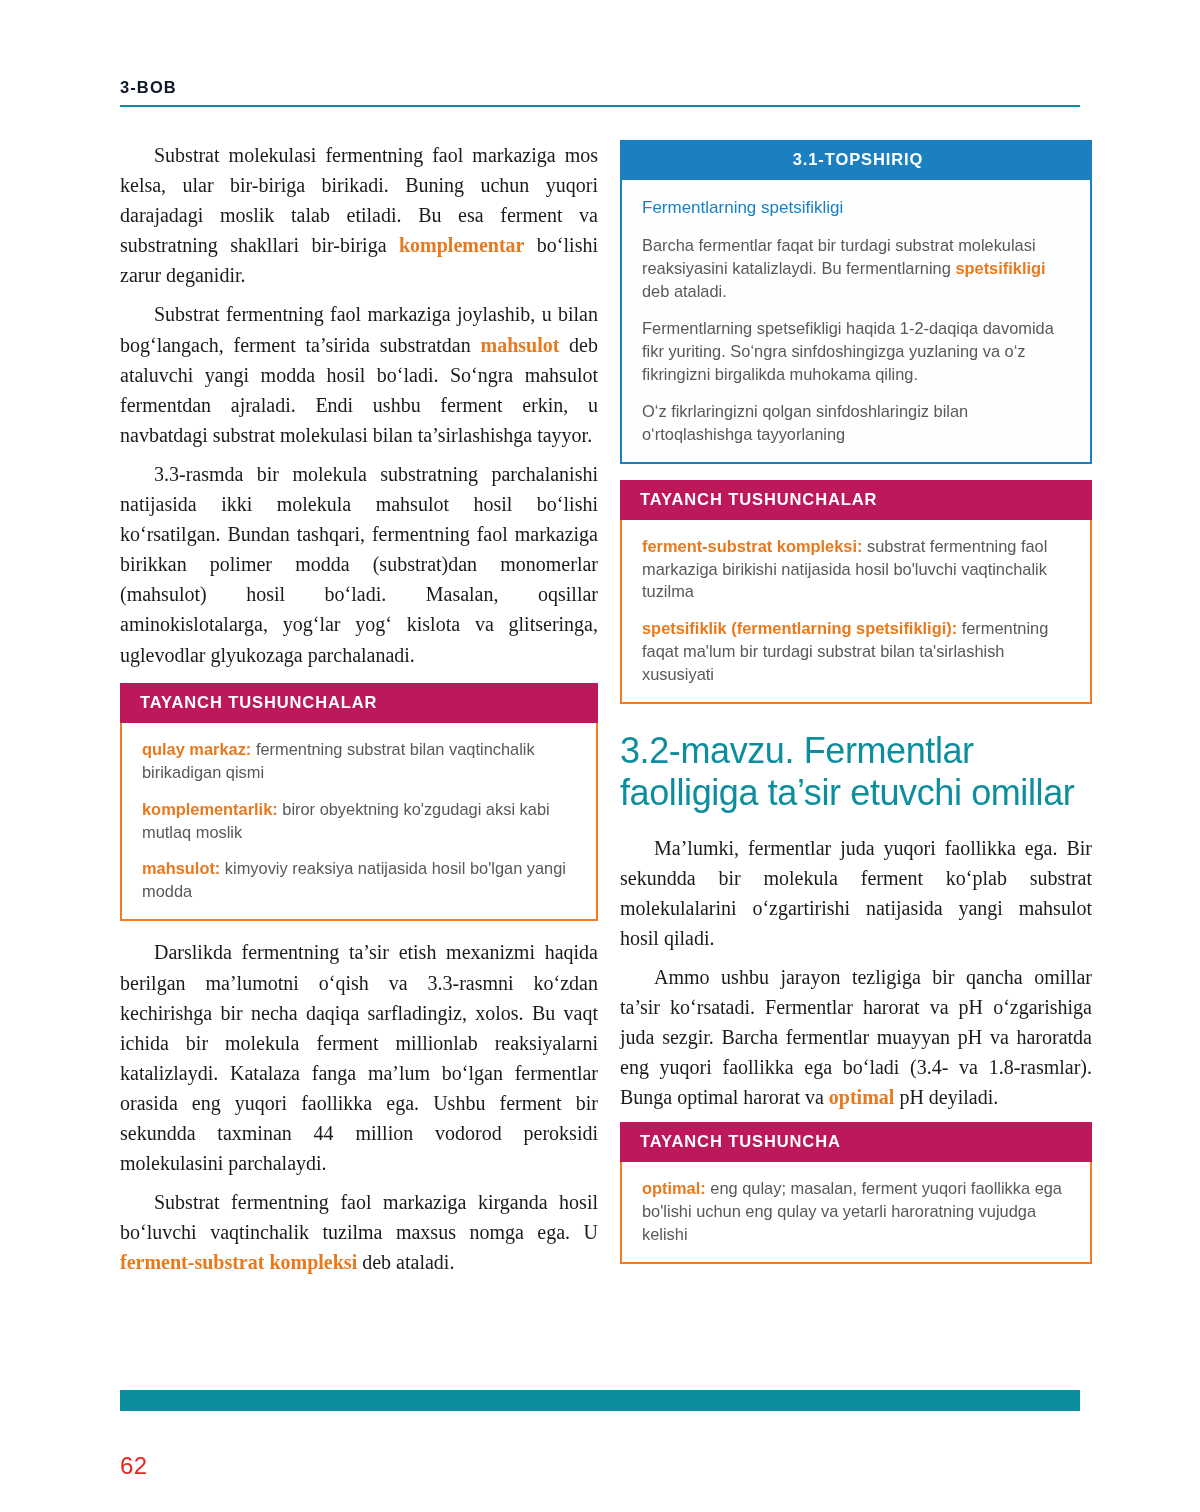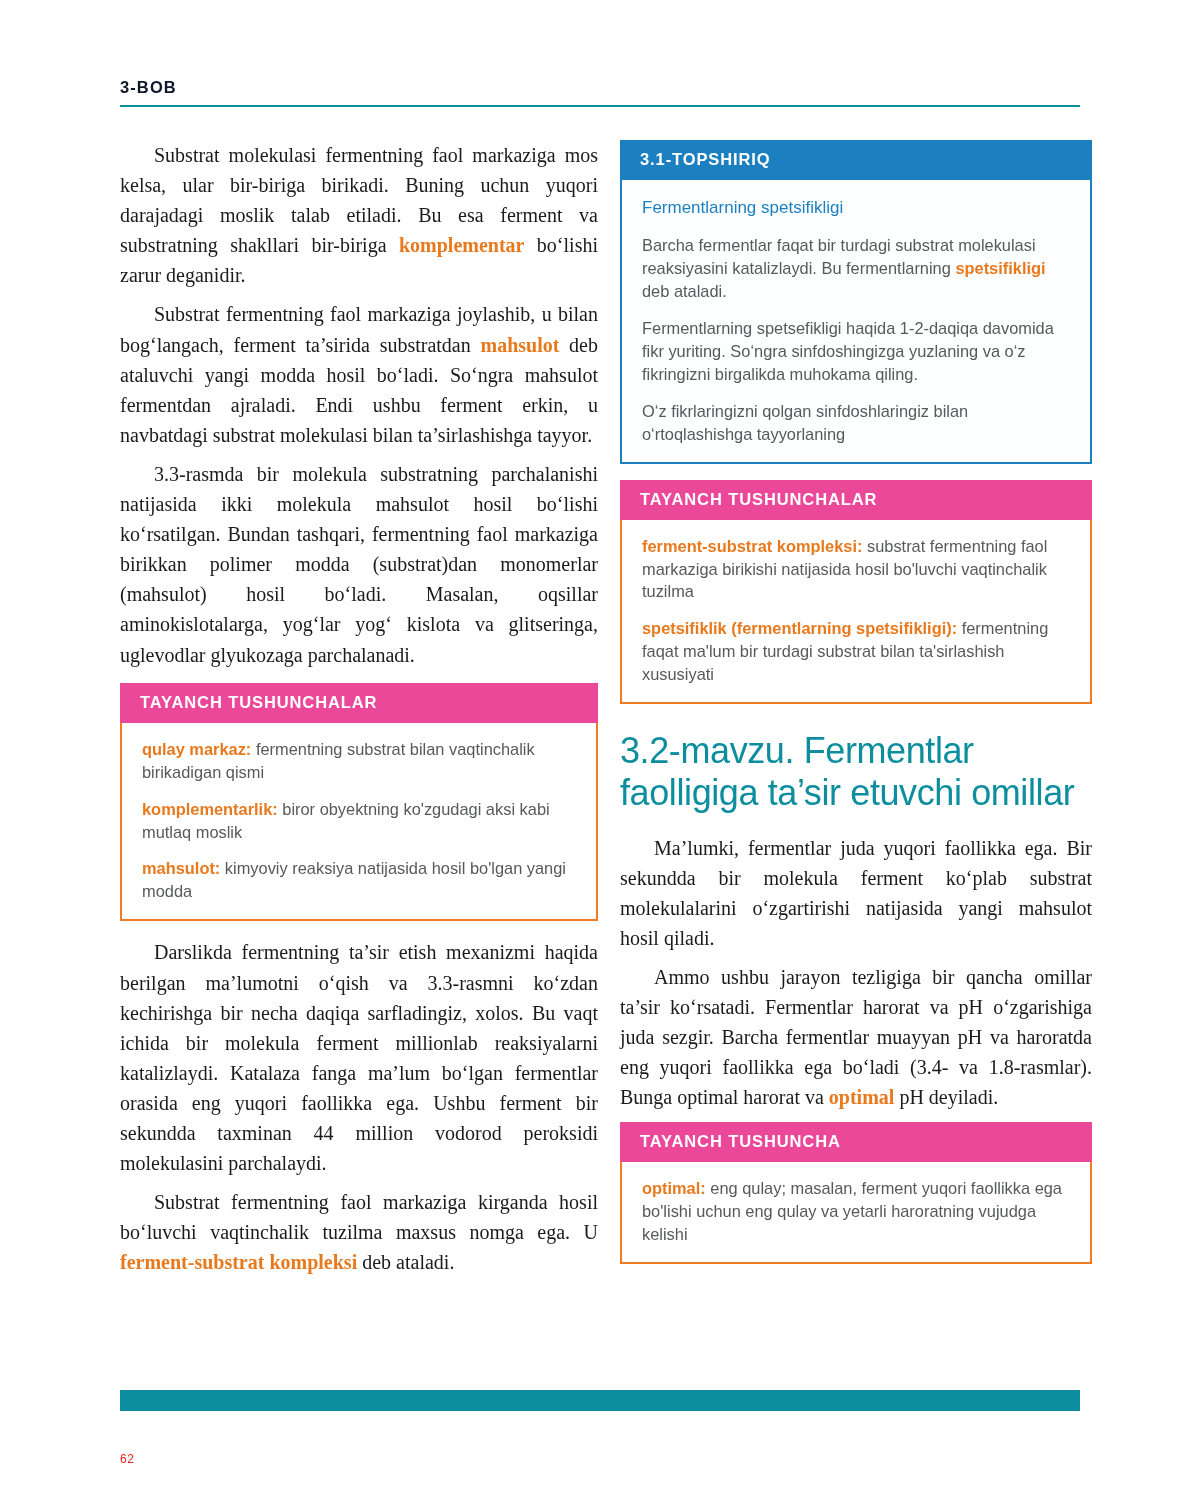--- a/index.html
+++ b/index.html
@@ -86,30 +86,30 @@
     padding: 15px 20px 16px 20px;
     font-family: "Liberation Sans", sans-serif;
     font-size: 16.4px;
     line-height: 1.40;
     color: #58595B;
   }
   .box-body p { margin: 0 0 14px 0; }
   .box-body p:last-child { margin-bottom: 0; }
 
   
-  .box-orange .box-head { background: #ec4899; }
+  .box-orange .box-head { background: #be185d; }
   .box-orange .box-body {
     background: #ffffff;
     border: 2px solid #F07D24;
     border-top: none;
   }
   .term-orange { color: #E8791D; font-weight: 700; }
 
   
-  .box-blue .box-head { background: #1B7FC0; }
+  .box-blue .box-head { background: #1B7FC0; text-align: center; }
   .box-blue .box-body {
     background: #FDFEFF;
     border: 2px solid #1B7FC0;
     border-top: none;
     padding-top: 16px;
   }
   .sub-blue {
     color: #1B7FC0;
     font-weight: 400;
     font-size: 17px;
@@ -135,21 +135,21 @@
     top: 1390px;
     width: 960px;
     height: 21px;
     background: #0d8e9e;
   }
   .page-number {
     position: absolute;
     left: 120px;
     top: 1452px;
     font-family: "Liberation Sans", sans-serif;
-    font-size: 12px;
+    font-size: 24px;
     font-weight: 400;
     color: #E8231F;
     letter-spacing: 0.5px;
   }
 </style>
 </head>
 <body>
 
 <div class="page">
 

